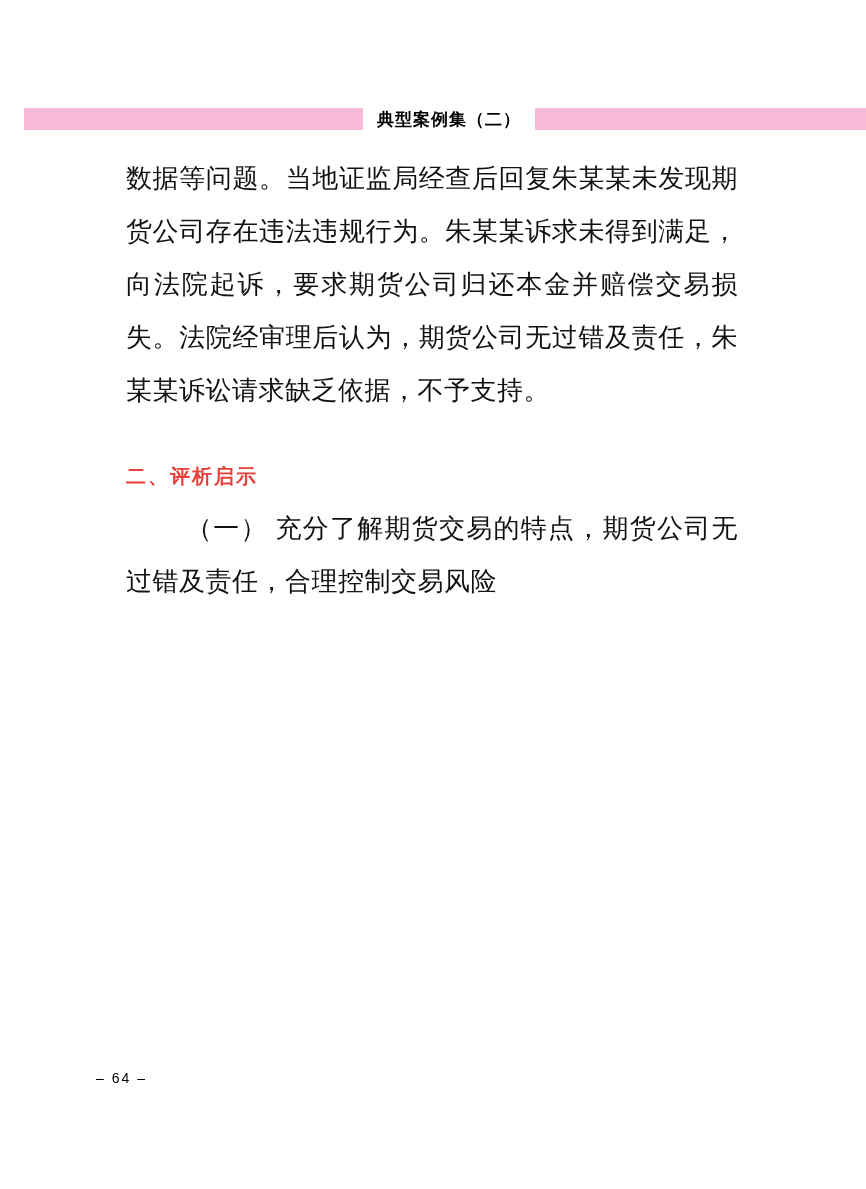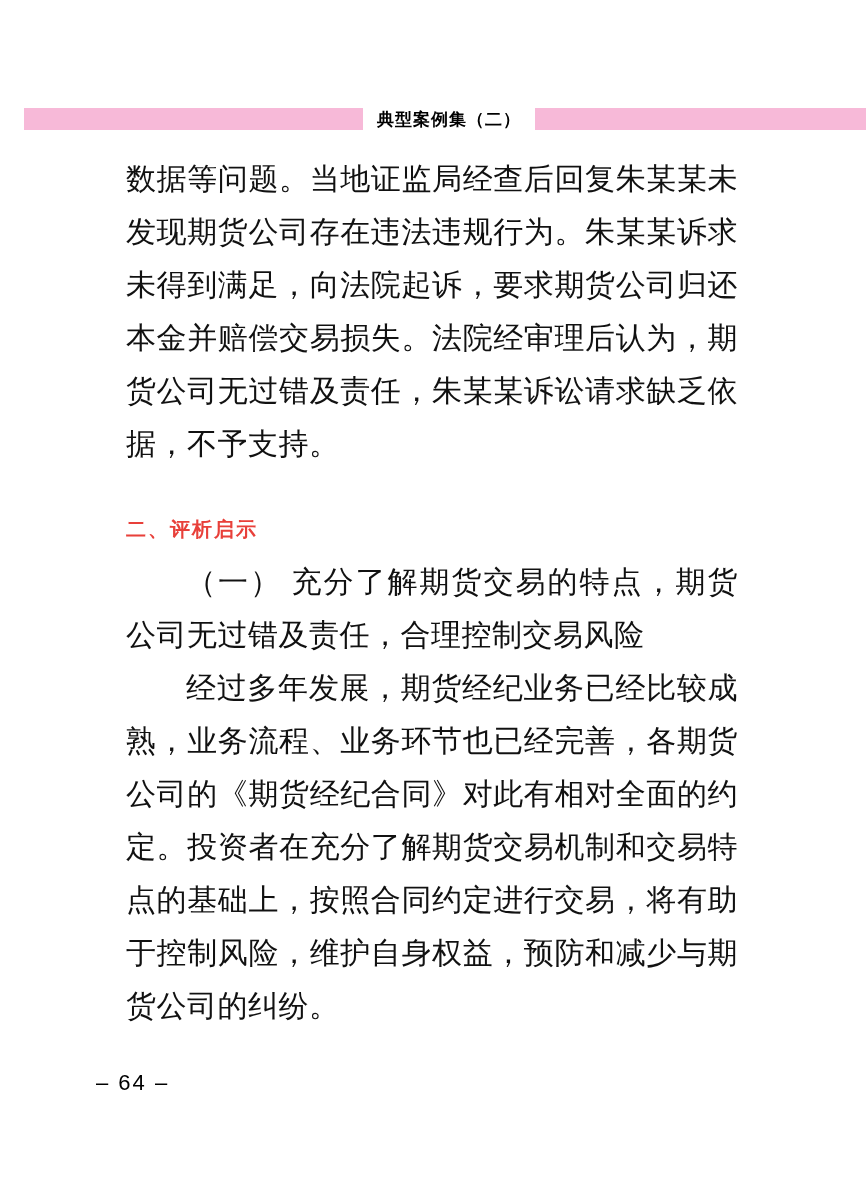--- a/index.html
+++ b/index.html
@@ -58,21 +58,21 @@
   
   .content {
     position: absolute;
     top: 152px;
     left: 126px;
     width: 612px;
   }
 
   p.body-text {
     margin: 0;
-    font-size: 30px;
+    font-size: 26px;
     line-height: 53px;
     letter-spacing: 0.5px;
     text-align: justify;
     text-align-last: left;
     color: #111111;
   }
 
   p.body-text.indent {
     text-indent: 60px;
   }
@@ -86,21 +86,21 @@
     color: #e8403a;
   }
 
   
   .footer {
     position: absolute;
     left: 96px;
     top: 1070px;
     width: 200px;
     font-family: "Liberation Sans", "DejaVu Sans", sans-serif;
-    font-size: 22px;
+    font-size: 14px;
     letter-spacing: 2px;
     color: #000000;
   }
 </style>
 </head>
 <body>
 
 <div class="page">
 
   <div class="header">
@@ -110,19 +110,18 @@
   </div>
 
   <div class="content">
 
     <p class="body-text">数据等问题。当地证监局经查后回复朱某某未发现期货公司存在违法违规行为。朱某某诉求未得到满足，向法院起诉，要求期货公司归还本金并赔偿交易损失。法院经审理后认为，期货公司无过错及责任，朱某某诉讼请求缺乏依据，不予支持。</p>
 
     <div class="section-heading">二、评析启示</div>
 
     <p class="body-text indent">（一） 充分了解期货交易的特点，期货公司无过错及责任，合理控制交易风险</p>
 
-    <p class="body-text indent">经过多年发展，期货经纪业务已经比较成熟，业务流程、业务环节也已经完善，各期货公司的《期货经纪合同》对此有相对全面的约定。投资者在充分了解期货交易机制和交易特点的基础上，按照合同约定进行交易，将有助于控制风险，维护自身权益，预防和减少与期货公司的纠纷。</p>
 
   </div>
 
   <div class="footer">– 64 –</div>
 
 </div>
 
 </body></html>

